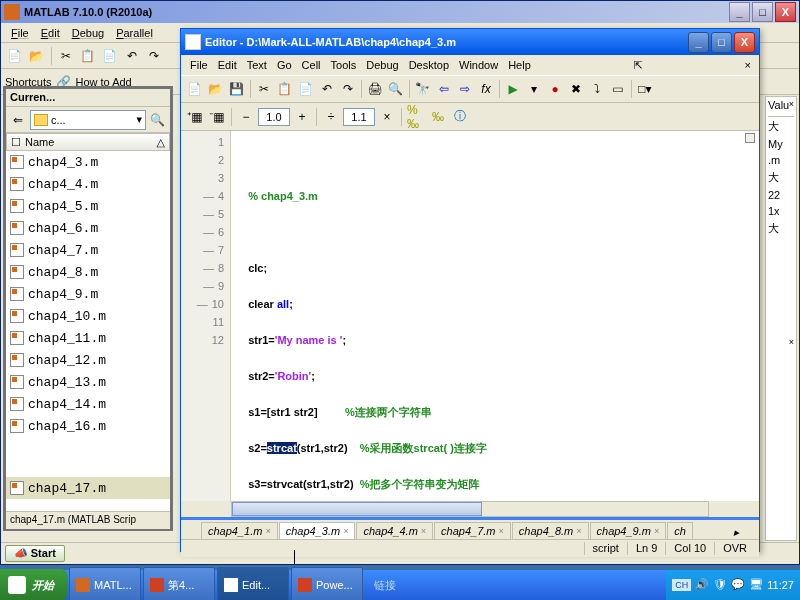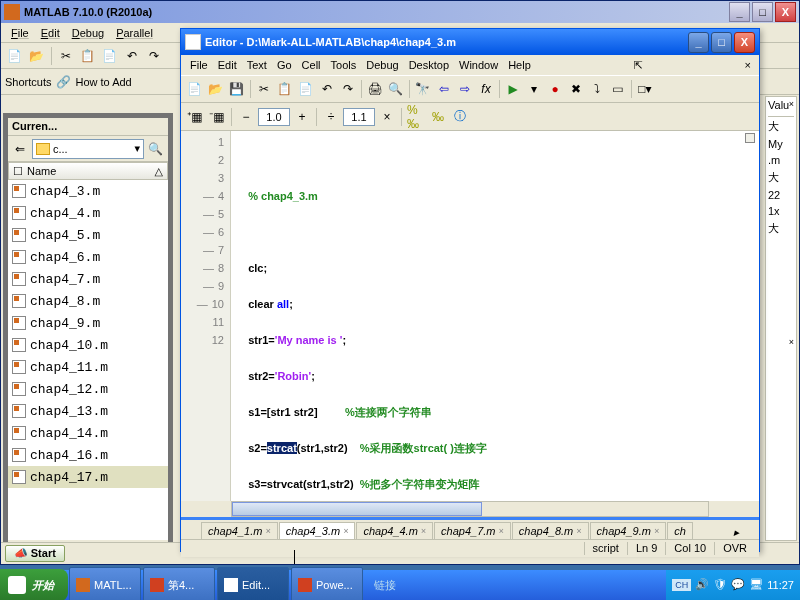--- a/index.html
+++ b/index.html
@@ -18,30 +18,30 @@
 .matlab-menu span { padding: 2px 6px; text-decoration: underline; text-decoration-color: rgba(0,0,0,0.2); }
 .matlab-menu span:first-letter { text-decoration: underline; }
 
 .matlab-toolbar { height: 26px; background: #ece9d8; display: flex; align-items: center; padding: 2px 4px; gap: 2px; border-bottom: 1px solid #c0c0b0; }
 .tb-btn { width: 20px; height: 20px; border: 1px solid transparent; display: inline-flex; align-items: center; justify-content: center; font-size: 12px; }
 .tb-sep { width: 1px; height: 18px; background: #c0c0b0; margin: 0 2px; }
 
 .matlab-toolbar2 { height: 26px; background: #ece9d8; display: flex; align-items: center; padding: 2px 4px; gap: 2px; border-bottom: 1px solid #c0c0b0; }
 
 
-.curren-panel { position: absolute; left: 2px; top: 112px; width: 170px; height: 445px; background: #ece9d8; border: 5px solid #737373; }
+.curren-panel { position: absolute; left: 2px; top: 85px; width: 170px; height: 445px; background: #ece9d8; border: 3px solid #737373; }
 .panel-title { height: 18px; background: #ece9d8; font-weight: bold; padding: 2px 4px; border-bottom: 1px solid #c0c0b0; }
 .panel-toolbar { height: 26px; display: flex; align-items: center; padding: 2px; gap: 2px; border-bottom: 1px solid #c0c0b0; }
 .folder-box { flex: 1; height: 20px; background: #fff; border: 1px solid #7f9db9; display: flex; align-items: center; padding: 0 3px; }
 .folder-icon { width: 14px; height: 12px; background: #ffd966; border: 1px solid #d4a017; margin-right: 3px; }
 .col-header { height: 18px; background: linear-gradient(#fff, #e8e8e0); border: 1px solid #c0c0b0; display: flex; padding: 2px 4px; }
 .col-header .cb { width: 14px; }
 .file-list { background: #fff; height: 360px; overflow-y: scroll; }
 .file-item { display: flex; align-items: center; padding: 2px 4px; height: 22px; }
-.file-item.selected { background: #e0e0c0; }
+.file-item.selected { background: #e0e0c0; margin-top: 40px; }
 .file-icon { width: 14px; height: 14px; background: #fff; border: 1px solid #888; margin-right: 4px; position: relative; }
 .file-icon::after { content: ""; position: absolute; top: 1px; left: 1px; width: 5px; height: 5px; background: #d2691e; }
 .file-name { font-size: 13px; font-family: "Courier New", monospace; }
 .status-bar-panel { height: 18px; background: #ece9d8; border-top: 1px solid #c0c0b0; padding: 2px 4px; font-size: 10px; }
 
 
 .editor-window { position: absolute; left: 180px; top: 28px; width: 580px; height: 524px; background: #ece9d8; border: 1px solid #0054e3; box-shadow: 2px 2px 6px rgba(0,0,0,.3); }
 .editor-titlebar { height: 26px; background: linear-gradient(to bottom, #3c8cff, #0054e3); display: flex; align-items: center; padding: 0 4px; color: #fff; font-weight: bold; font-size: 13px; font-family: "SimSun", monospace; }
 .editor-titlebar .icon { width: 16px; height: 16px; background: #fff; margin-right: 4px; border: 1px solid #ccc; }
 .editor-title-btns { margin-left: auto; display: flex; gap: 2px; }
@@ -206,20 +206,21 @@
         </div>
       <div class="file-item">
           <span class="file-icon"></span>
           <span class="file-name">chap4_16.m</span>
         </div>
       <div class="file-item selected">
           <span class="file-icon"></span>
           <span class="file-name">chap4_17.m</span>
         </div>
     </div>
+    <div class="status-bar-panel">chap4_17.m (MATLAB Scrip</div>
   </div>
 
   <div class="right-panel">
     <div class="hdr"><span>Valu</span><span class="x-close">×</span></div>
     <div class="item">大</div>
     <div class="item">My</div>
     <div class="item">.m</div>
     <div class="item">大</div>
     <div class="item">22</div>
     <div class="item">1x</div>

